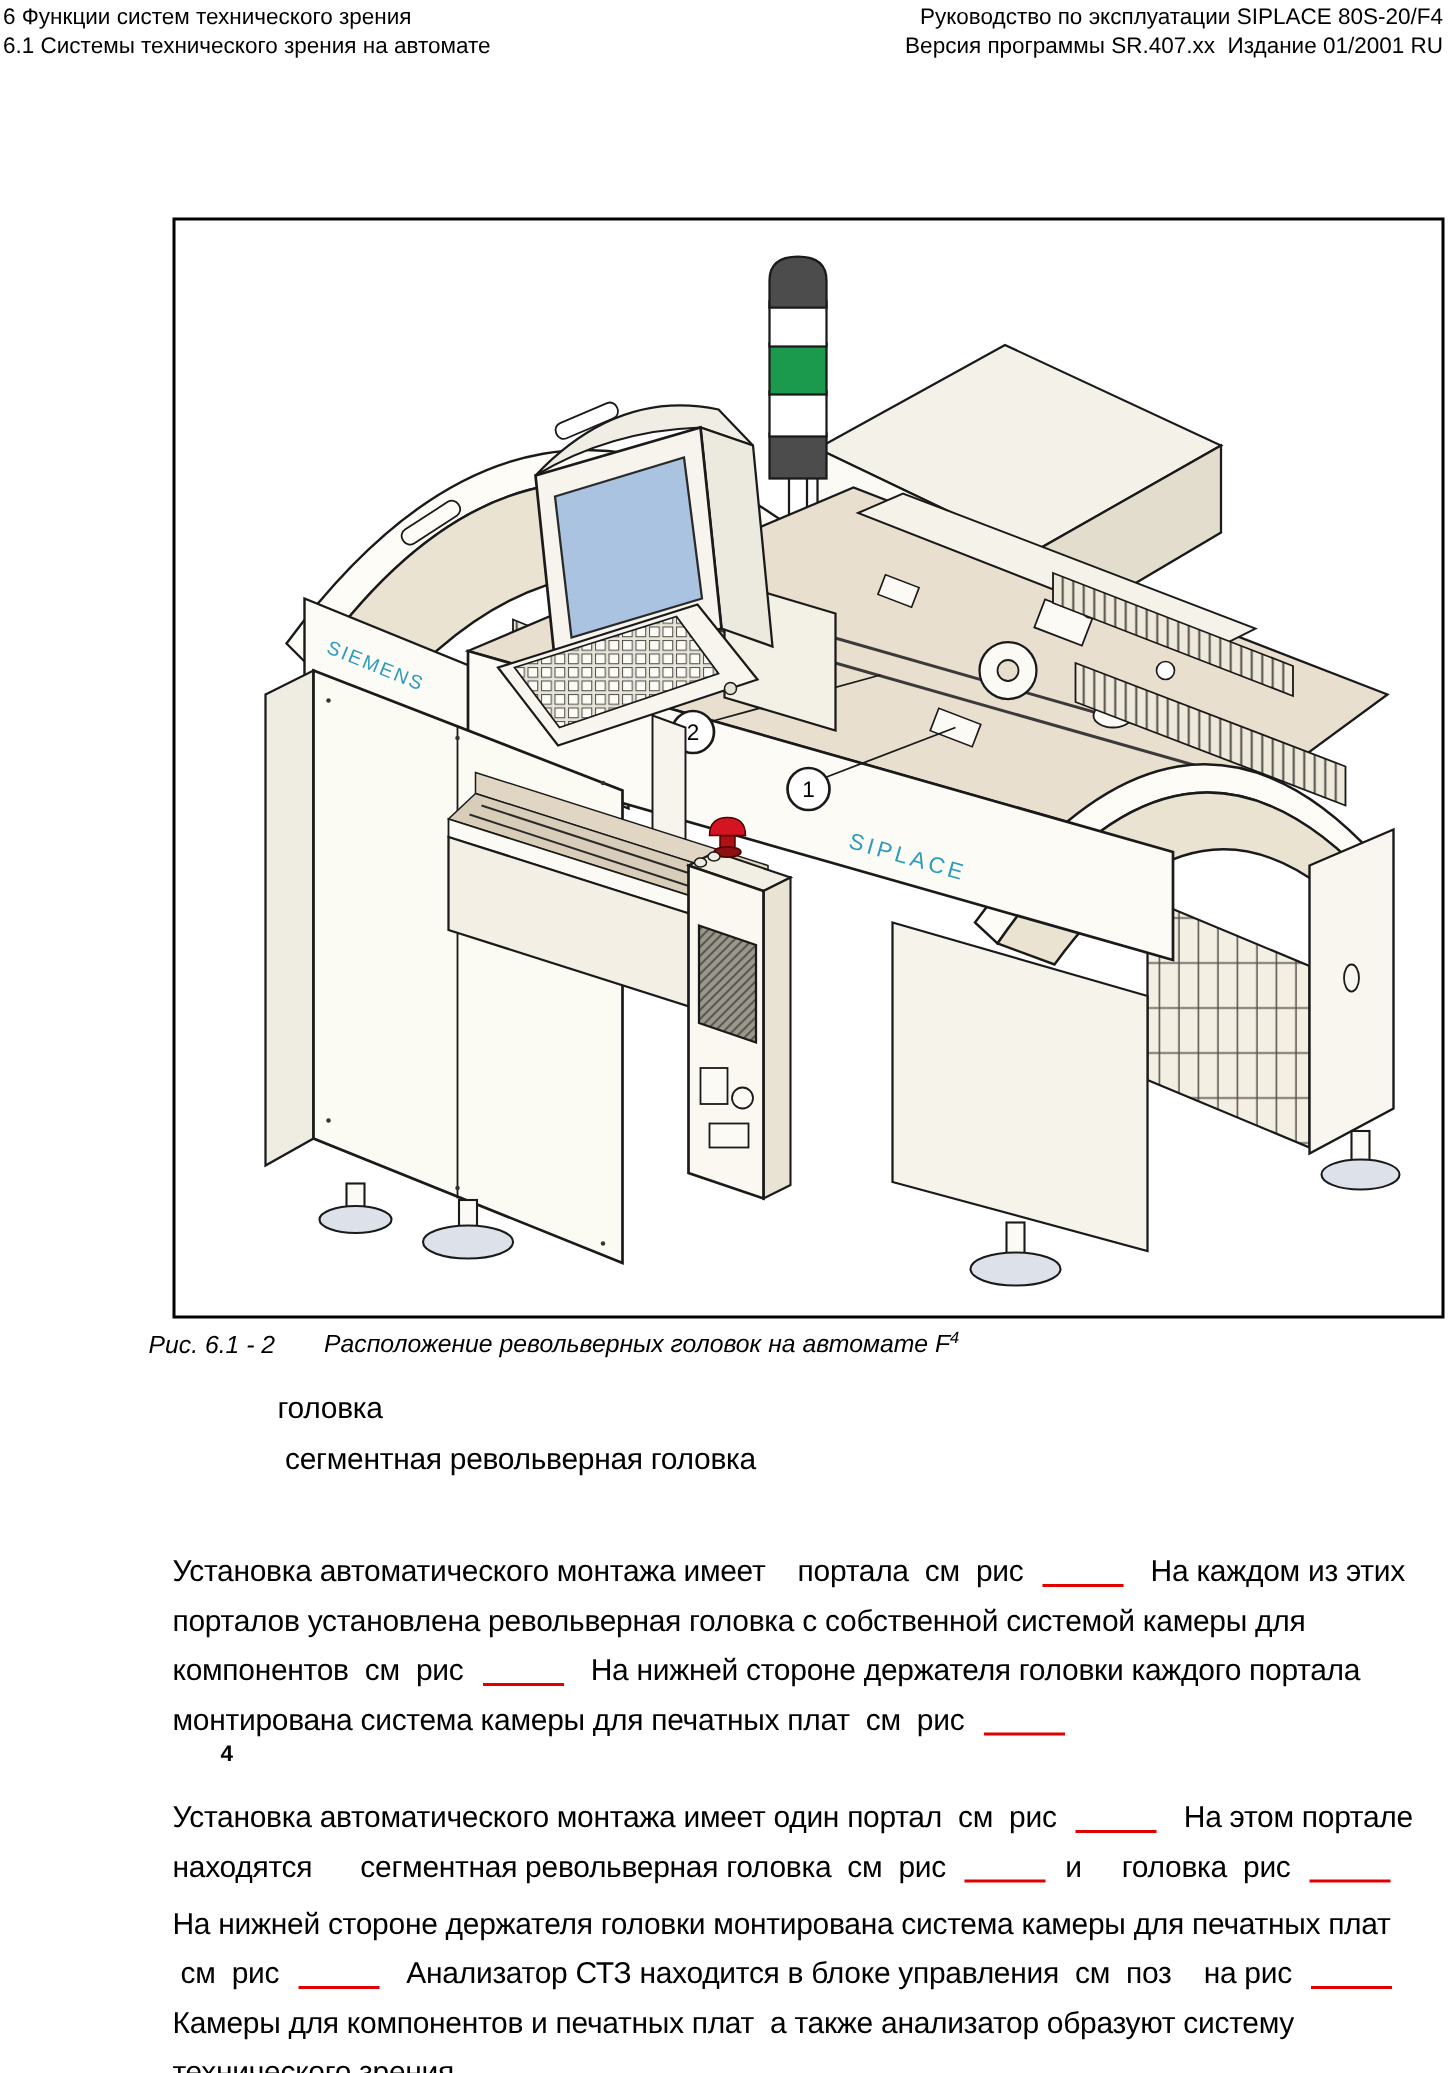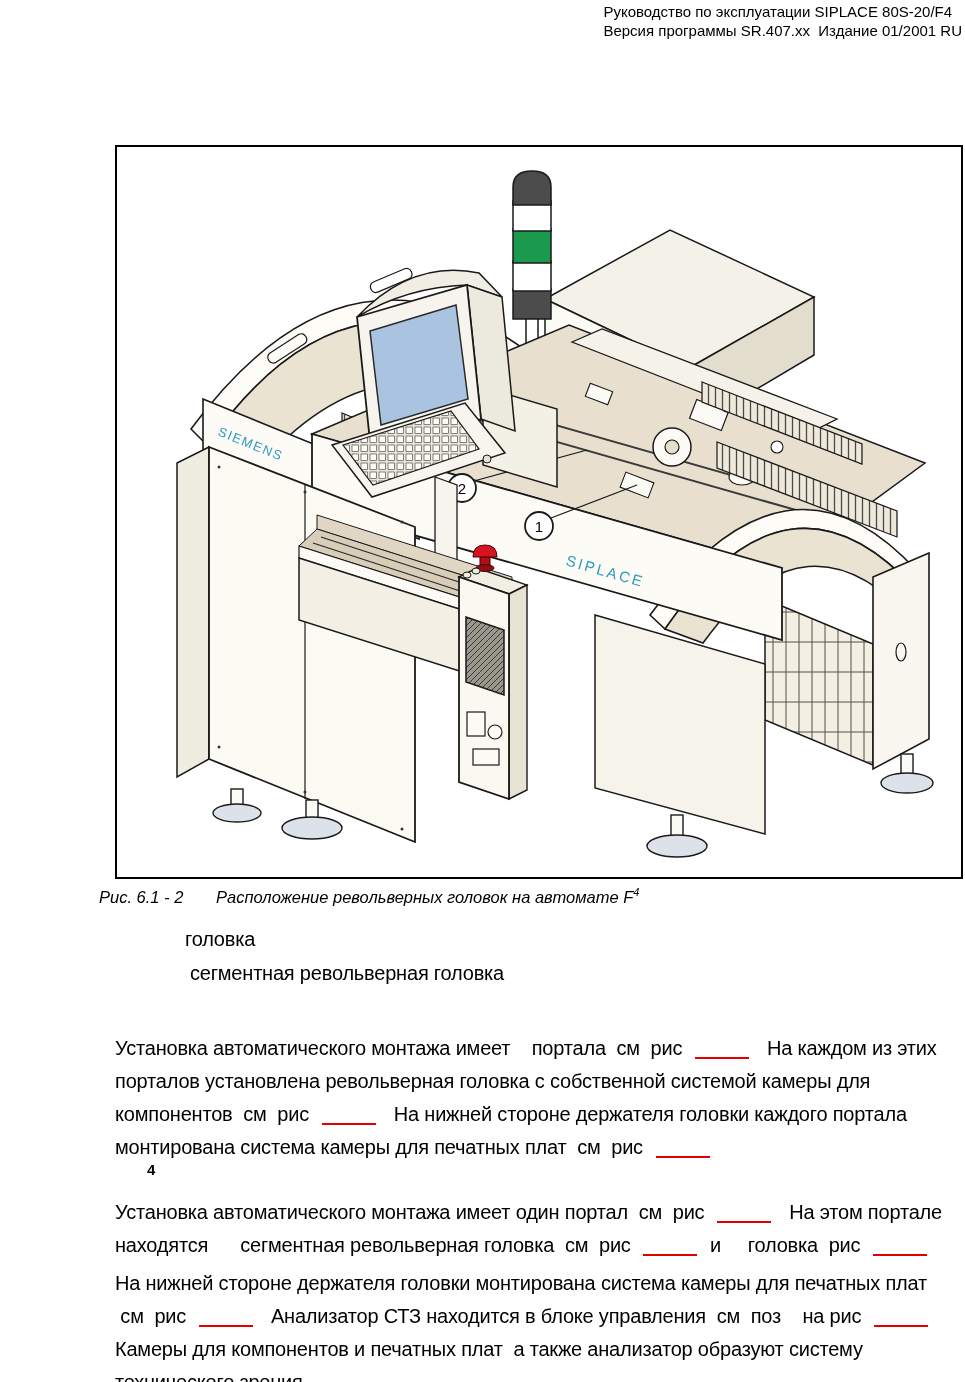--- a/index.html
+++ b/index.html
@@ -1,21 +1,21 @@
 <!DOCTYPE html>
 <html><head>
 <meta charset="utf-8">
 <style>
   html,body{margin:0;padding:0;background:#ffffff;}
   #page{position:relative;width:965px;height:1382px;background:#fff;overflow:hidden;
         font-family:"Liberation Sans",sans-serif;color:#000;}
   
   .hdr{position:absolute;top:2px;font-size:15px;line-height:19px;white-space:pre;}
   .hdr-left{left:2px;text-align:left;}
-  .hdr-right{right:3px;}
+  .hdr-right{right:3px;text-align:right;}
   
   #figure-frame{position:absolute;left:115px;top:145px;width:848px;height:734px;
                 border:2px solid #000;box-sizing:border-box;background:#fff;}
   #figure-frame svg{display:block;width:100%;height:100%;}
   
   #caption{position:absolute;left:99px;top:886px;font-size:16.5px;font-style:italic;white-space:pre;}
   #caption .cap-label{display:inline-block;width:117px;}
   #caption sup{font-size:11px;}
   
   .bodyline{position:absolute;font-size:20px;letter-spacing:-0.2px;white-space:pre;}
@@ -28,20 +28,22 @@
   #para3{top:1267px;}
   #footnote-marker{position:absolute;left:147px;top:1161px;font-size:15px;font-weight:bold;}
   .blank{display:inline-block;width:54px;height:16px;border-bottom:2px solid #e10000;
          vertical-align:-4px;margin:0 2px;}
 </style>
 </head>
 <body>
 
 <div id="page">
 
+  <div class="hdr hdr-left"><span>6 Функции систем технического зрения</span>
+<span>6.1 Системы технического зрения на автомате</span></div>
 
   <div class="hdr hdr-right"><span>Руководство по эксплуатации SIPLACE 80S-20/F4</span>
 <span>Версия программы SR.407.xx  Издание 01/2001 RU</span></div>
 
   <div id="figure-frame">
     <svg viewBox="0 0 844 730">
       <defs>
         <pattern id="ticks" patternUnits="userSpaceOnUse" width="7" height="40">
           <rect width="7" height="40" fill="#efe9db"></rect>
           <line x1="3.5" y1="0" x2="3.5" y2="40" stroke="#4a4a44" stroke-width="1.3"></line>

